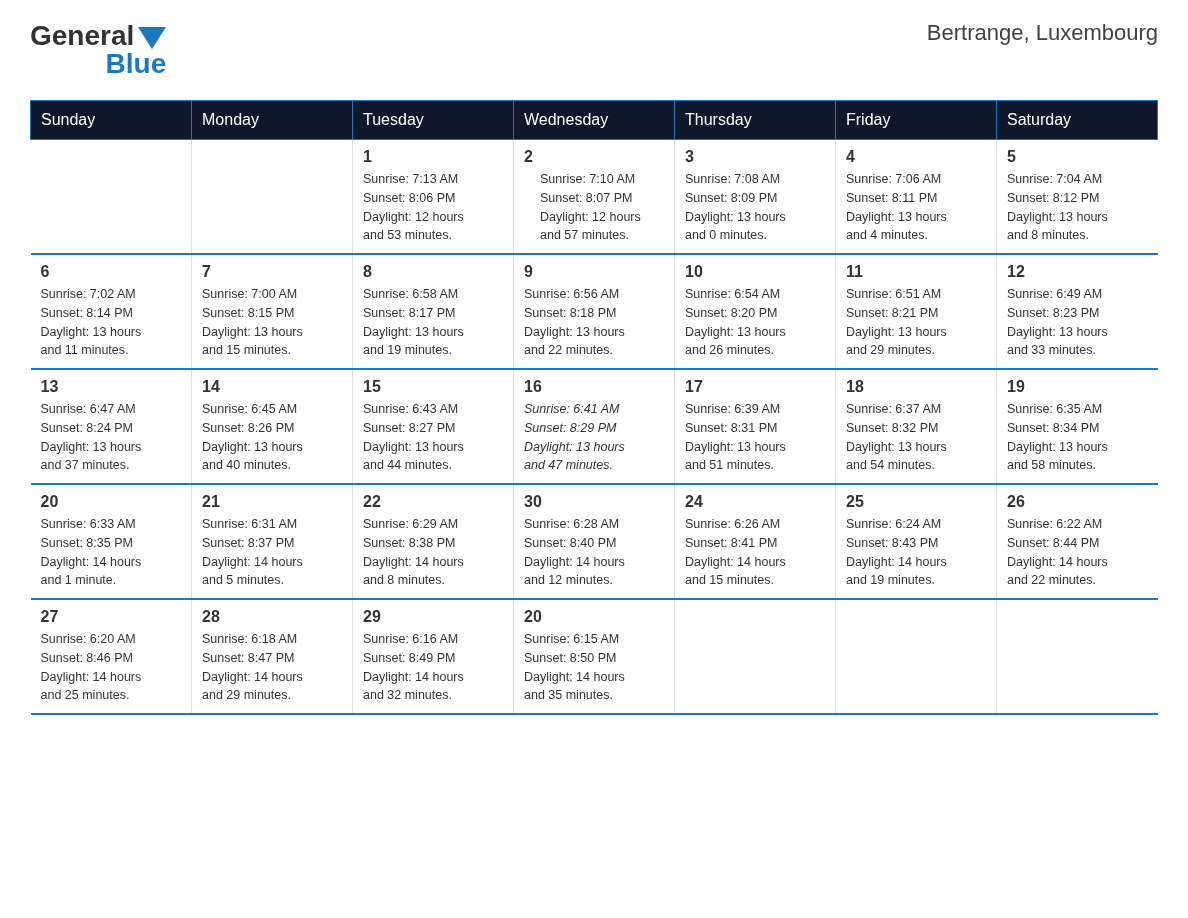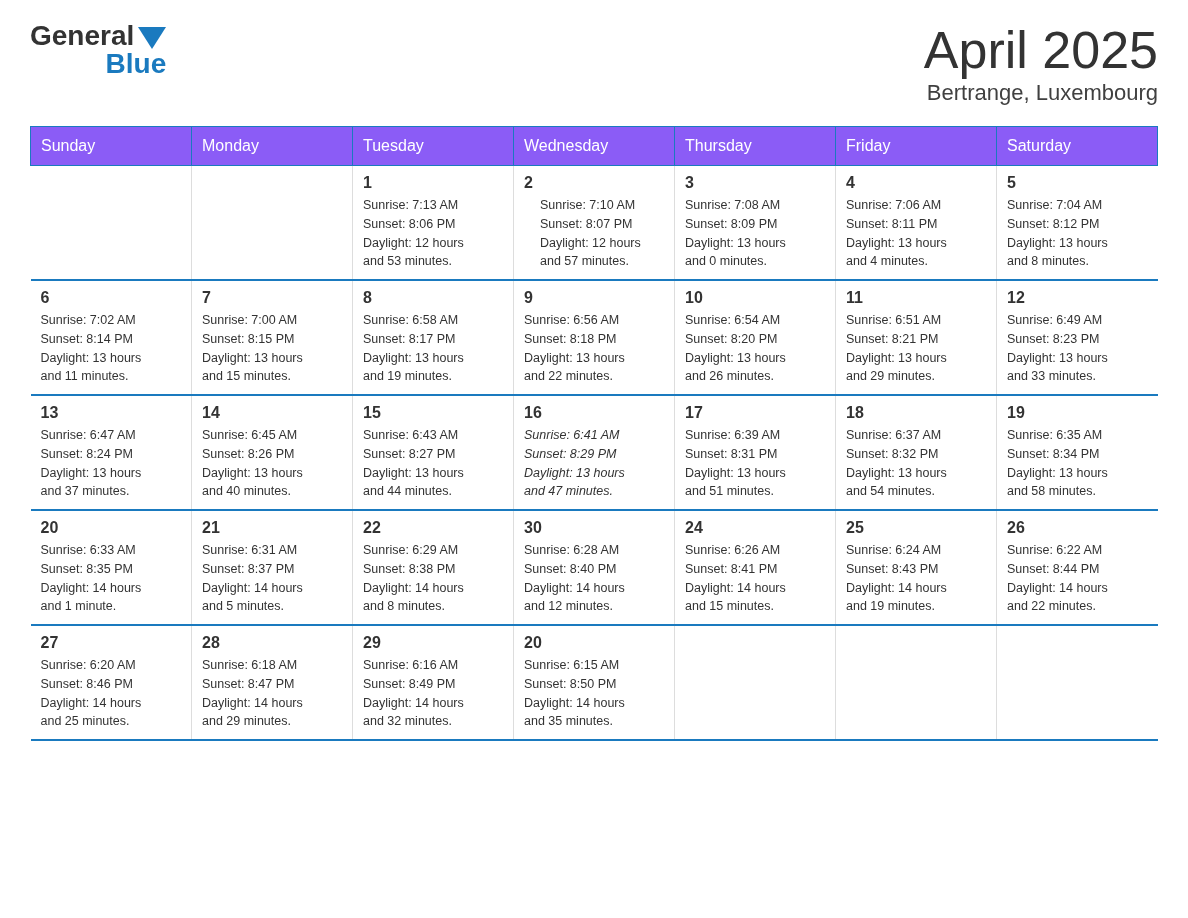--- a/index.html
+++ b/index.html
@@ -55,21 +55,21 @@
     .title-block h2 {
       font-size: 22px;
       font-weight: normal;
       color: #404040;
     }
     .calendar {
       width: 100%;
       border-collapse: collapse;
     }
     .calendar thead tr {
-      background-color: #8b5cf6;
+      background-color: #0f172a;
     }
     .calendar thead th {
       color: #fff;
       font-size: 16px;
       font-weight: normal;
       padding: 10px 10px;
       text-align: left;
       border: 1px solid #1a7abf;
     }
     .calendar tbody tr {
@@ -107,21 +107,20 @@
 
 <div class="header">
   <div class="logo">
     <div class="logo-top">
       <span class="logo-general">General</span>
       <div class="logo-triangle"></div>
     </div>
     <span class="logo-blue">Blue</span>
   </div>
   <div class="title-block">
-    <h1>April 2025</h1>
     <h2>Bertrange, Luxembourg</h2>
   </div>
 </div>
 
 <table class="calendar">
   <thead>
     <tr>
     <th>Sunday</th>
         <th>Monday</th>
         <th>Tuesday</th>

